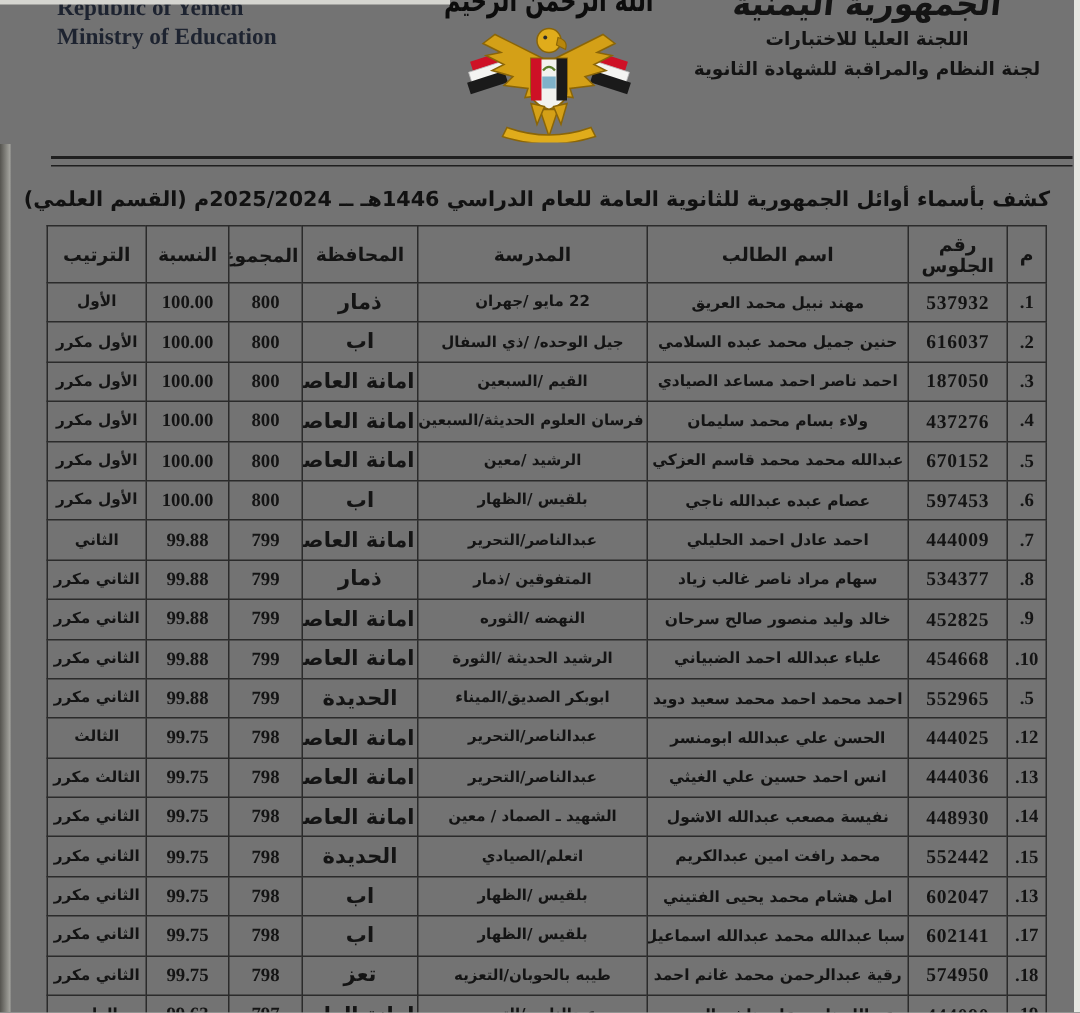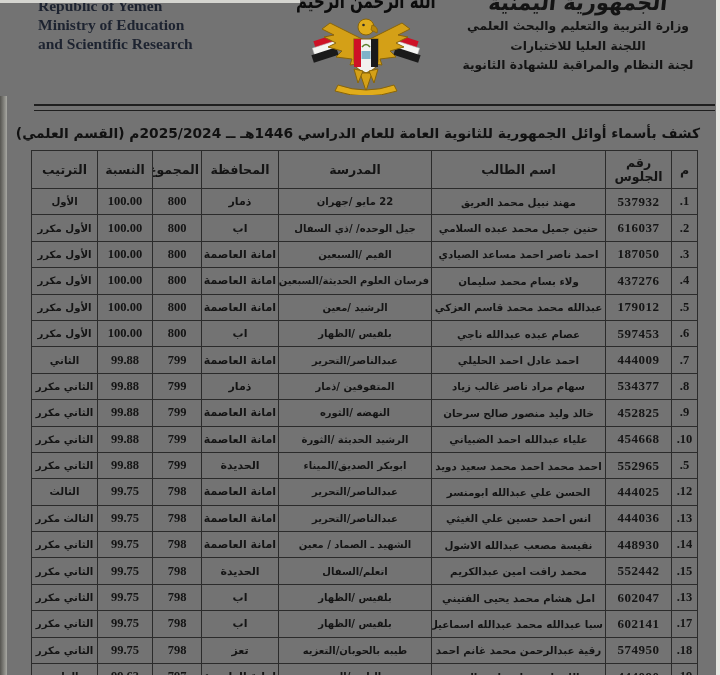--- a/index.html
+++ b/index.html
@@ -47,39 +47,38 @@
   th,td{border:1px solid #2b2b2b;text-align:center;vertical-align:middle;
     padding:0 2px;overflow:hidden;color:#141414;}
   thead tr{height:38px;}
   tbody tr{height:26.4px;}
   th{font-size:12.5px;font-weight:700;white-space:normal;line-height:14px;}
   td{white-space:nowrap;font-weight:700;}
   td.col-no{font-family:"Liberation Serif",serif;font-size:12.5px;}
   td.col-seat{font-family:"Liberation Serif",serif;font-size:13px;letter-spacing:.5px;}
   td.col-name{font-size:10.3px;}
   td.col-school{font-size:10px;}
-  td.col-gov{font-size:11px;}
+  td.col-gov{font-size:14px;}
   td.col-total,td.col-pct{font-family:"Liberation Serif",serif;font-size:12.5px;}
   td.col-rank{font-size:10.2px;margin-left:28px;}
   col.c-no{width:26px;} col.c-seat{width:66px;} col.c-name{width:174px;}
   col.c-school{width:153px;} col.c-gov{width:77px;} col.c-total{width:49px;}
   col.c-pct{width:55px;} col.c-rank{width:66px;}
 </style>
 </head>
 <body>
 
 <div class="photo">
   <div class="edge-left"></div>
   <div class="edge-top"></div>
   <div class="edge-right"></div>
 
   <div class="eng-block">
     <div class="l1">Republic of Yemen</div>
     <div class="l2">Ministry of  Education</div>
-    <div class="l3">and Scientific Research</div>
   </div>
 
   <div class="emblem">
     <div class="bismillah">بسم الله الرحمن الرحيم</div>
     <svg width="132" height="84" viewBox="0 0 132 84" aria-hidden="true">
 
       <g>
         <rect x="14" y="26" width="26" height="8" fill="#ce1126" transform="rotate(-18 27 30)"></rect>
         <rect x="13" y="33" width="26" height="8" fill="#f4f4f2" stroke="#bbb" stroke-width=".5" transform="rotate(-18 26 37)"></rect>
         <rect x="12" y="40" width="26" height="8" fill="#1a1a1a" transform="rotate(-18 25 44)"></rect>
@@ -114,21 +113,20 @@
         <path d="M54 58 L58 72 L63 60 Z"></path>
         <path d="M78 58 L74 72 L69 60 Z"></path>
       </g>
 
       <path d="M38 74 q28 10 56 0 l3 6 q-31 10 -62 0 Z" fill="#e0ac1b" stroke="#8a6508" stroke-width="1"></path>
     </svg>
   </div>
 
   <div class="right-block">
     <div class="callig-country">الجمهورية اليمنية</div>
-    <div class="ar-line">وزارة التربية والتعليم والبحث العلمي</div>
     <div class="ar-line">اللجنة العليا للاختبارات</div>
     <div class="ar-line">لجنة النظام والمراقبة للشهادة الثانوية</div>
   </div>
 
   <div class="double-rule"></div>
 
   <div class="doc-title">كشف بأسماء أوائل الجمهورية للثانوية العامة للعام الدراسي 1446هـ ــ 2025/2024م (القسم العلمي)</div>
 
   <div class="table-wrap">
     <table dir="rtl">
@@ -190,21 +188,21 @@
             <td class="col-seat">437276</td>
             <td class="col-name">ولاء بسام محمد سليمان</td>
             <td class="col-school">فرسان العلوم الحديثة/السبعين2</td>
             <td class="col-gov">امانة العاصمة</td>
             <td class="col-total">800</td>
             <td class="col-pct">100.00</td>
             <td class="col-rank">الأول مكرر</td>
           </tr>
           <tr>
             <td class="col-no">5.</td>
-            <td class="col-seat">179012</td>
+            <td class="col-seat">670152</td>
             <td class="col-name">عبدالله محمد محمد قاسم العزكي</td>
             <td class="col-school">الرشيد /معين</td>
             <td class="col-gov">امانة العاصمة</td>
             <td class="col-total">800</td>
             <td class="col-pct">100.00</td>
             <td class="col-rank">الأول مكرر</td>
           </tr>
           <tr>
             <td class="col-no">6.</td>
             <td class="col-seat">597453</td>
@@ -292,21 +290,21 @@
             <td class="col-school">الشهيد ـ الصماد / معين</td>
             <td class="col-gov">امانة العاصمة</td>
             <td class="col-total">798</td>
             <td class="col-pct">99.75</td>
             <td class="col-rank">الثاني مكرر</td>
           </tr>
           <tr>
             <td class="col-no">15.</td>
             <td class="col-seat">552442</td>
             <td class="col-name">محمد رافت امين عبدالكريم</td>
-            <td class="col-school">اتعلم/السفال</td>
+            <td class="col-school">اتعلم/الصيادي</td>
             <td class="col-gov">الحديدة</td>
             <td class="col-total">798</td>
             <td class="col-pct">99.75</td>
             <td class="col-rank">الثاني مكرر</td>
           </tr>
           <tr>
             <td class="col-no">13.</td>
             <td class="col-seat">602047</td>
             <td class="col-name">امل هشام محمد يحيى الفتيني</td>
             <td class="col-school">بلقيس /الظهار</td>

